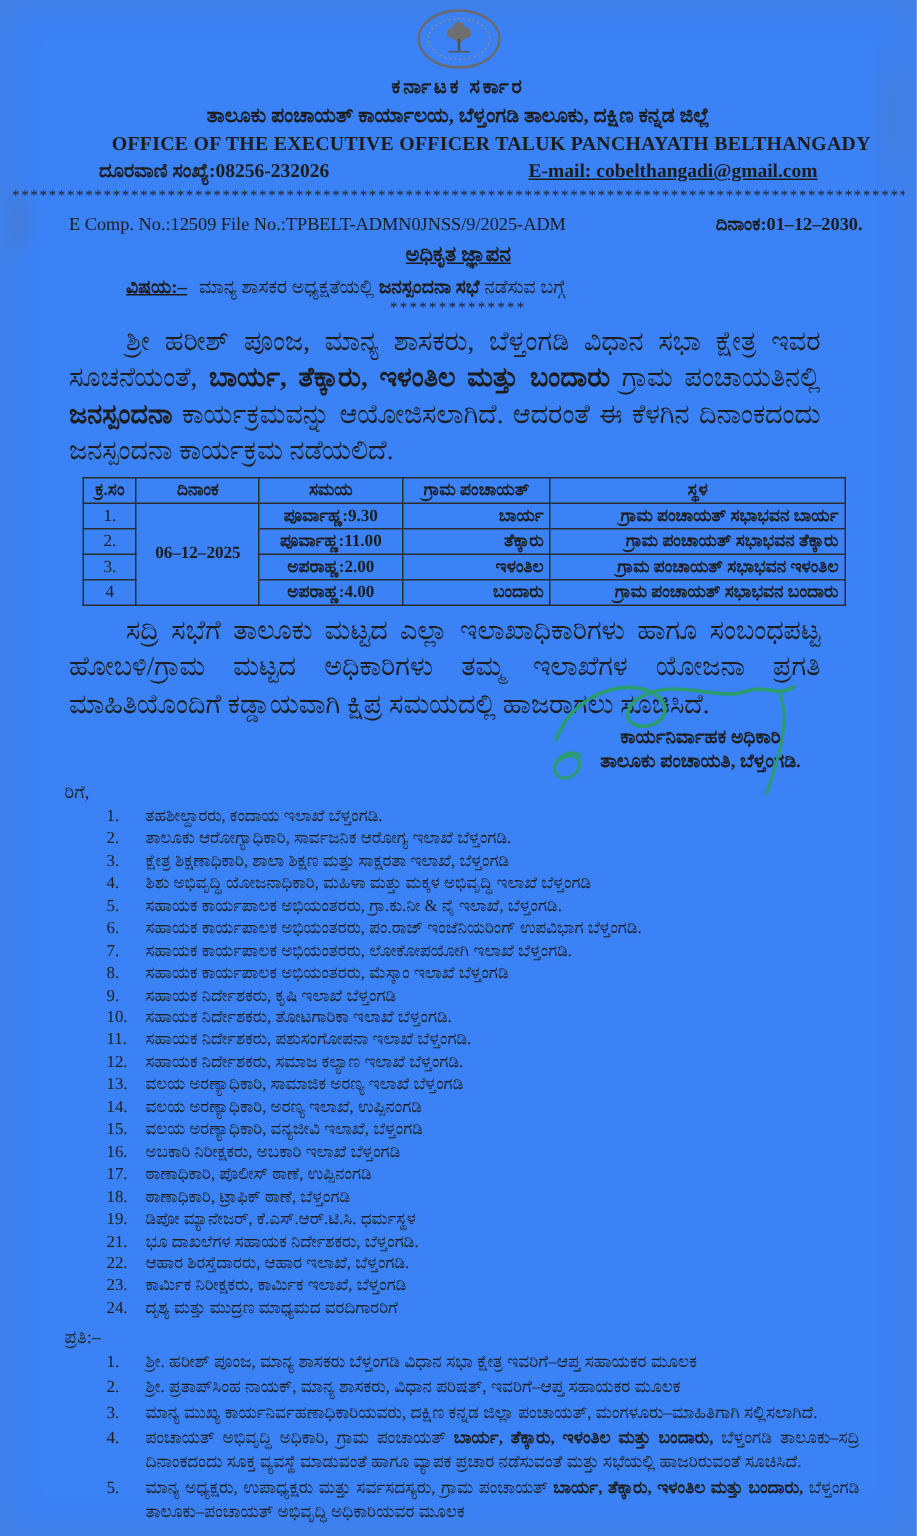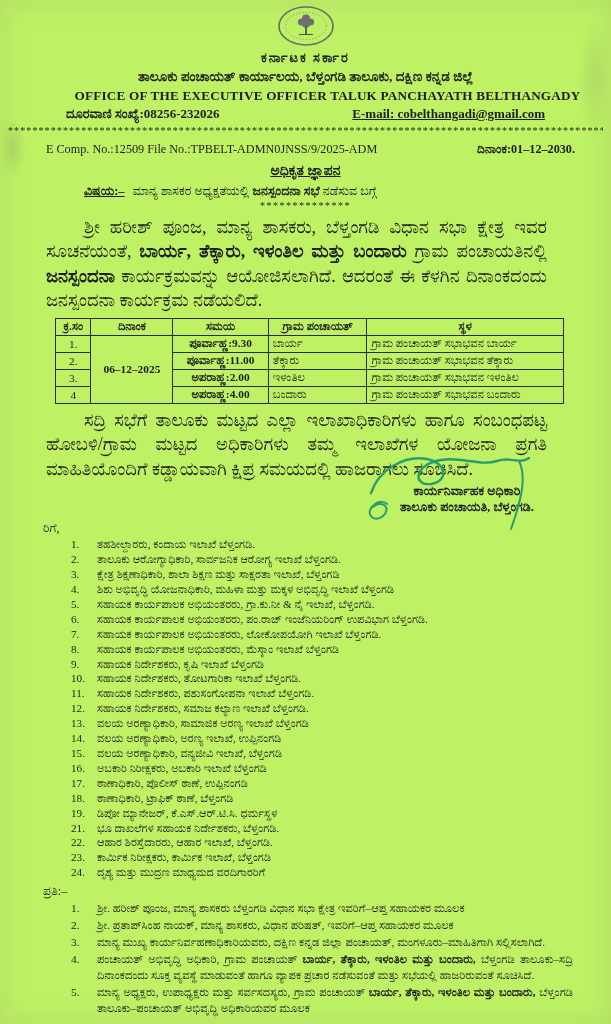--- a/index.html
+++ b/index.html
@@ -3,21 +3,21 @@
 <meta charset="utf-8">
 <style>
   html,body{margin:0;padding:0;}
   body{
     width:611px;height:1024px;
     background:#e9e7e2;
     font-family:"Liberation Serif","DejaVu Serif","DejaVu Sans",serif;
   }
   .page{
     position:relative;width:611px;height:1024px;margin:0 auto;
-    background:#bef264;color:#1d1d1d;overflow:hidden;
+    background:#3b82f6;color:#1d1d1d;overflow:hidden;
     box-shadow:inset 0 0 28px rgba(120,115,105,.18);
   }
   .b{font-weight:700;}
   .u{text-decoration:underline;}
   
   .doc-header{text-align:center;padding-top:5px;}
   .emblem{height:42px;line-height:0;}
   .govt{font-size:13px;font-weight:700;letter-spacing:2px;margin-top:3px;}
   .office-kn{font-size:13.5px;font-weight:700;margin-top:3px;}
   .office-en{font-size:13.2px;font-weight:700;letter-spacing:.2px;margin-top:3px;margin-left:44px;}
@@ -31,21 +31,21 @@
   .subject{padding-left:84px;font-size:12.6px;margin-top:5px;}
   .subject-label{font-weight:700;text-decoration:underline;margin-right:8px;}
   .mini-stars{text-align:center;font-size:10px;letter-spacing:1.5px;margin-top:1px;}
   
   .para{margin:4px 64px 0 46px;font-size:18px;line-height:1.36;text-align:justify;text-indent:38px;}
   
   table.schedule{border-collapse:collapse;margin:5px 0 0 55px;width:509px;font-size:11.4px;}
   table.schedule th,table.schedule td{border:1px solid #2c2c2c;padding:1px 4px;height:14px;}
   table.schedule th{font-weight:700;text-align:center;}
   td.c{text-align:center;}
-  td.l{text-align:left;}
+  td.l{text-align:right;font-weight:bold;}
   td.bold{font-weight:700;}
   
   .sign-wrap{position:relative;width:240px;margin:2px 24px 0 auto;text-align:center;font-size:12.6px;font-weight:700;line-height:16px;}
   .sign-ink{position:absolute;left:-4px;top:-52px;width:240px;height:120px;pointer-events:none;}
   
   .to-label{margin:6px 0 1px 43px;font-size:12.2px;}
   .plain-list{list-style:none;margin:0;padding:0;}
   .rec-list{margin:1px 36px 0 71px;}
   .rec-list li{display:flex;font-size:11.2px;line-height:14.9px;}
   .copy-label{margin:4px 0 1px 43px;font-size:12.2px;}

